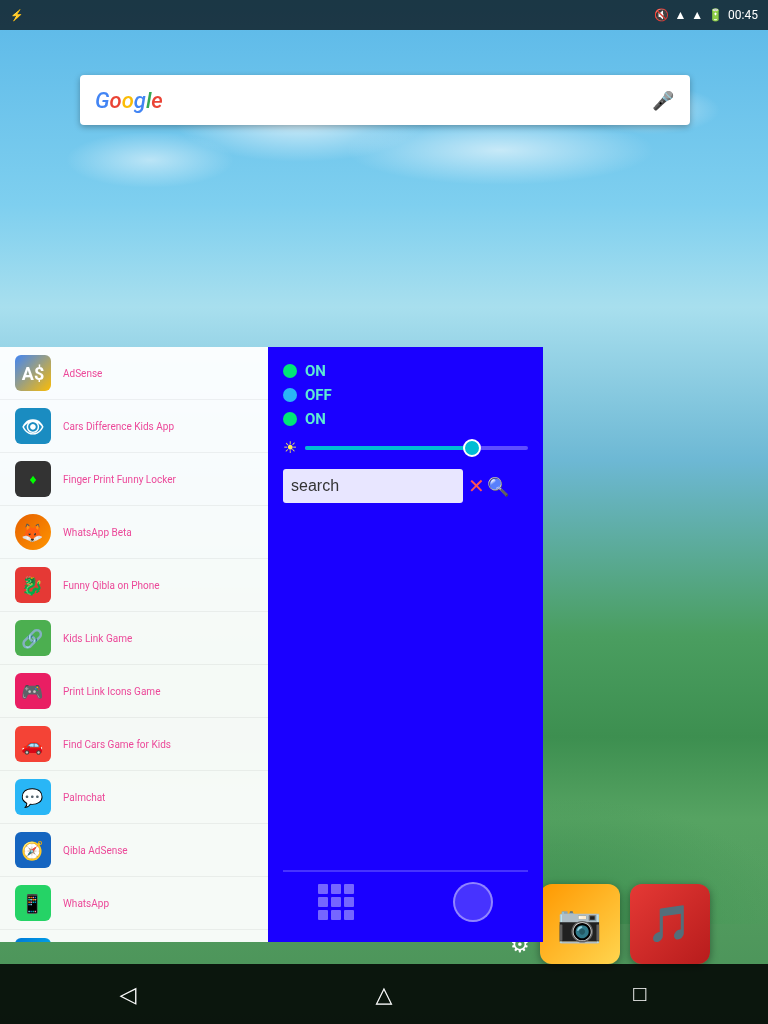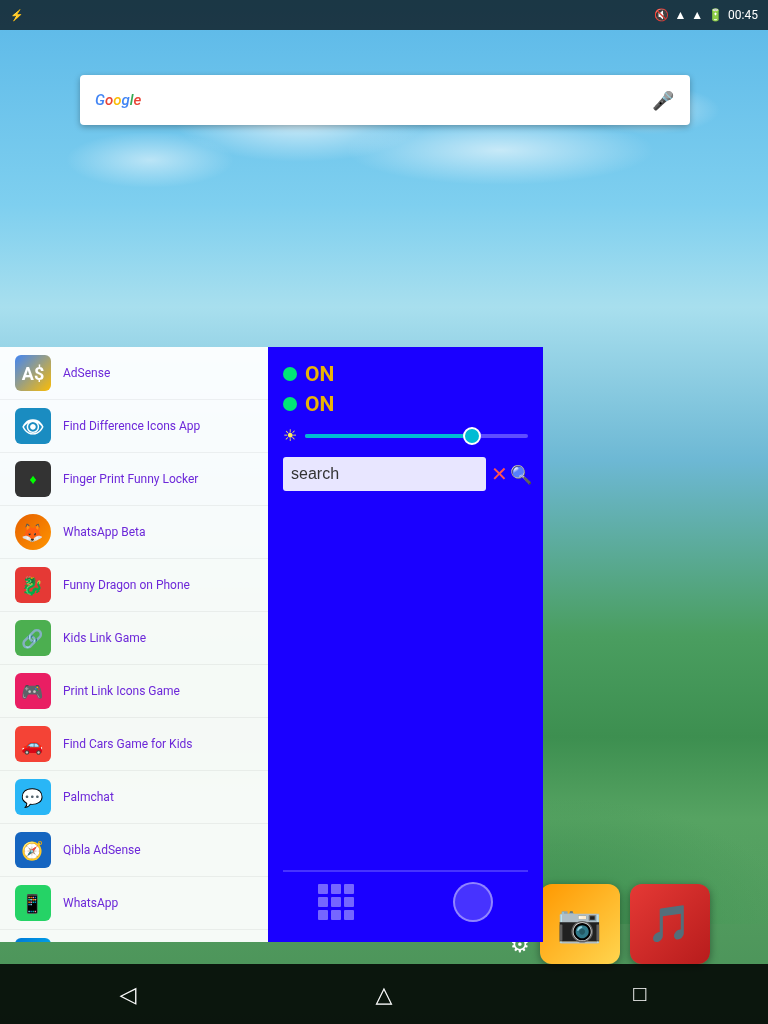--- a/index.html
+++ b/index.html
@@ -88,21 +88,21 @@
       height: 50px;
       background: white;
       border-radius: 4px;
       z-index: 10;
       display: flex;
       align-items: center;
       padding: 0 15px;
       box-shadow: 0 2px 6px rgba(0,0,0,0.3);
     }
     .google-logo {
-      font-size: 15px;
+      font-size: 22px;
       color: #4285f4;
       font-style: italic;
       font-weight: 500;
       margin-right: auto;
     }
     .google-logo span:nth-child(1) { color: #4285f4; }
     .google-logo span:nth-child(2) { color: #ea4335; }
     .google-logo span:nth-child(3) { color: #fbbc05; }
     .google-logo span:nth-child(4) { color: #4285f4; }
     .google-logo span:nth-child(5) { color: #34a853; }
@@ -136,22 +136,22 @@
       height: 36px;
       border-radius: 6px;
       flex-shrink: 0;
       display: flex;
       align-items: center;
       justify-content: center;
       font-size: 18px;
       font-weight: bold;
     }
     .app-name {
-      font-size: 12px;
-      color: #6d28d9;
+      font-size: 10px;
+      color: #ec4899;
     }
 
     
     .icon-adsense { background: linear-gradient(135deg, #4285f4, #fbbc05); color: white; }
     .icon-find-diff { background: #1a8cc1; color: white; }
     .icon-fingerprint { background: #333; color: #0f0; font-size: 14px; }
     .icon-firefox { background: linear-gradient(135deg, #e66000, #ff9500); color: white; border-radius: 50%; }
     .icon-funny-dragon { background: #e53935; color: white; }
     .icon-kids-link { background: #4caf50; color: white; }
     .icon-kids-icons { background: #e91e63; color: white; }
@@ -182,22 +182,22 @@
     }
     .toggle-dot {
       width: 14px;
       height: 14px;
       border-radius: 50%;
       background: #00e676;
       flex-shrink: 0;
     }
     .toggle-dot.blue { background: #29b6f6; }
     .toggle-label {
-      color: #eab308;
-      font-size: 21px;
+      color: #5eead4;
+      font-size: 15px;
       font-weight: bold;
     }
 
     
     .brightness-area {
       margin-top: 10px;
       margin-bottom: 12px;
       display: flex;
       align-items: center;
       gap: 8px;
@@ -232,21 +232,21 @@
     }
 
     
     .blue-search-container {
       margin-top: 5px;
       position: relative;
       display: flex;
       align-items: center;
     }
     .blue-search-input {
-      width: 203px;
+      width: 180px;
       height: 34px;
       background: rgba(255,255,255,0.9);
       border: none;
       border-radius: 3px;
       padding: 0 8px;
       font-size: 16px;
       color: #333;
       outline: none;
     }
     .search-clear {
@@ -392,33 +392,33 @@
   <span class="mic-icon">🎤</span>
 </div>
 
 <div id="app-drawer">
   <div class="app-item">
     <div class="app-icon icon-adsense">A$</div>
     <span class="app-name">AdSense</span>
   </div>
   <div class="app-item">
     <div class="app-icon icon-find-diff">👁</div>
-    <span class="app-name">Find Difference Icons App</span>
+    <span class="app-name">Cars Difference Kids App</span>
   </div>
   <div class="app-item">
     <div class="app-icon icon-fingerprint">♦</div>
     <span class="app-name">Finger Print Funny Locker</span>
   </div>
   <div class="app-item">
     <div class="app-icon icon-firefox">🦊</div>
     <span class="app-name">WhatsApp Beta</span>
   </div>
   <div class="app-item">
     <div class="app-icon icon-funny-dragon">🐉</div>
-    <span class="app-name">Funny Dragon on Phone</span>
+    <span class="app-name">Funny Qibla on Phone</span>
   </div>
   <div class="app-item">
     <div class="app-icon icon-kids-link">🔗</div>
     <span class="app-name">Kids Link Game</span>
   </div>
   <div class="app-item">
     <div class="app-icon icon-kids-icons">🎮</div>
     <span class="app-name">Print Link Icons Game</span>
   </div>
   <div class="app-item">
@@ -441,20 +441,24 @@
     <div class="app-icon icon-winxp">🪟</div>
 
   </div>
 </div>
 
 <div id="blue-panel">
 
   <div class="toggle-row">
     <div class="toggle-dot"></div>
     <span class="toggle-label">ON</span>
+  </div>
+  <div class="toggle-row">
+    <div class="toggle-dot blue"></div>
+    <span class="toggle-label">OFF</span>
   </div>
   <div class="toggle-row">
     <div class="toggle-dot"></div>
     <span class="toggle-label">ON</span>
   </div>
 
   <div class="brightness-area">
     <span class="sun-icon">☀</span>
     <div class="slider-track">
       <div class="slider-fill"></div>

